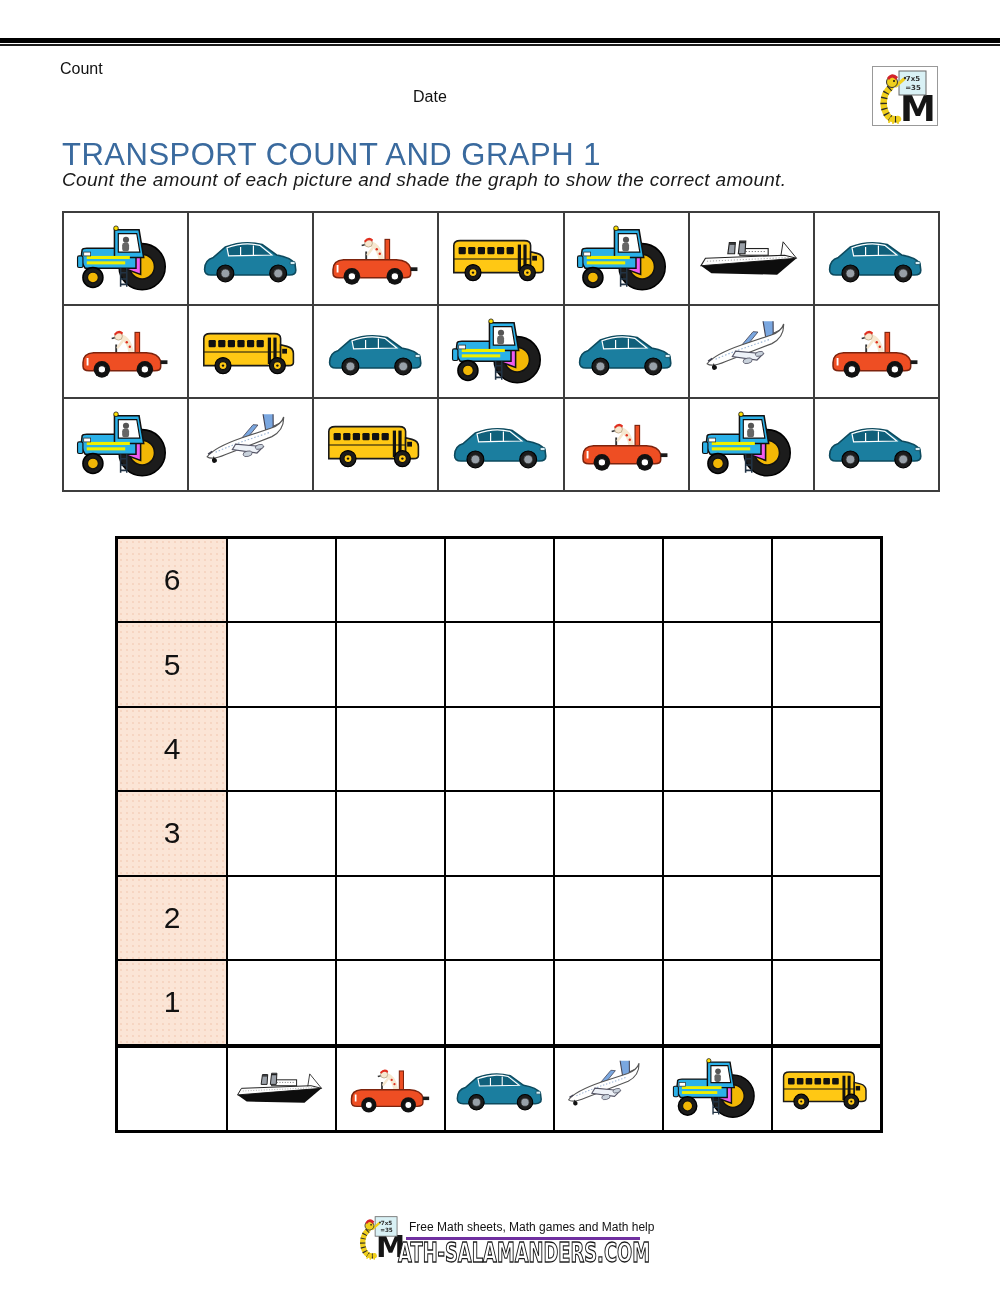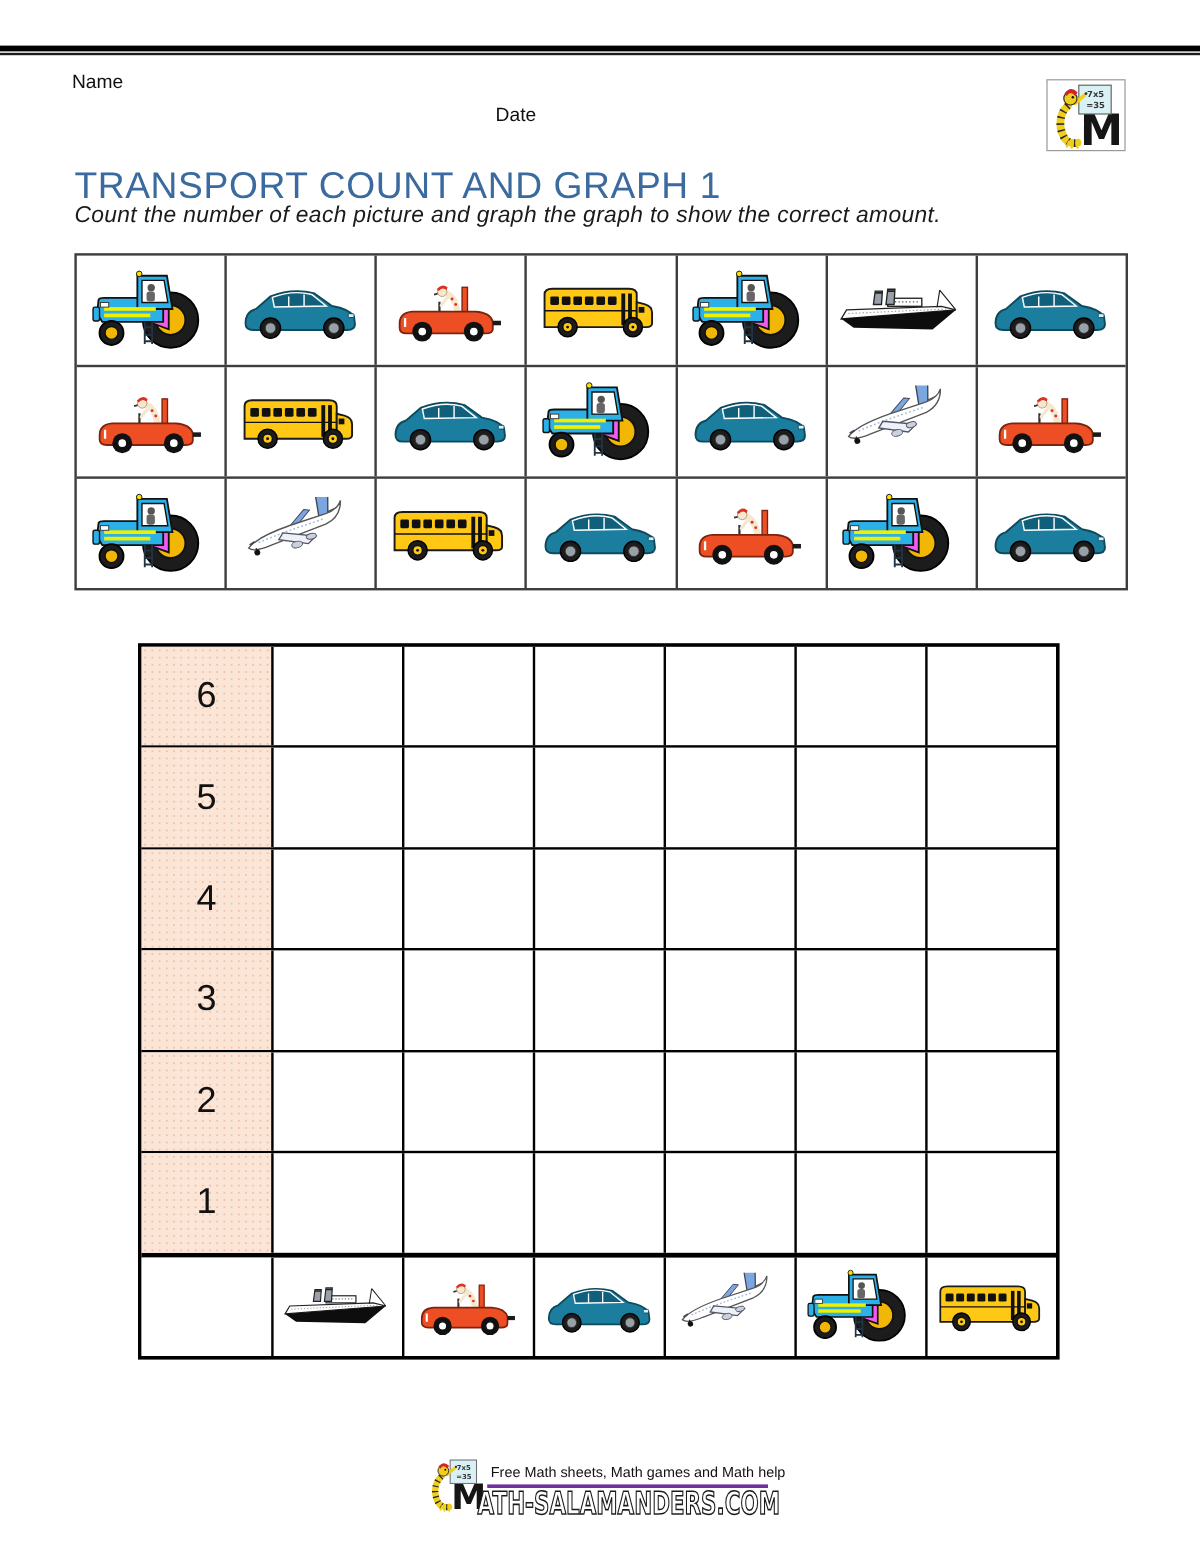--- a/index.html
+++ b/index.html
@@ -184,31 +184,31 @@
     </symbol>
   </defs>
 </svg>
 
 <div class="topbar">
   <div class="b1"></div>
     <div class="b2"></div>
     <div class="b3"></div>
 </div>
 
-<div class="name-label">Name</div>
+<div class="name-label">Count</div>
 <div class="date-label">Date</div>
 
 <div class="logo-box">
   <svg viewBox="0 0 64 58">
     <use href="#icon-salamander-logo"></use>
   </svg>
 </div>
 
 <div class="page-title">TRANSPORT COUNT AND GRAPH 1</div>
-<div class="instruction">Count the number of each picture and graph the graph to show the correct amount.</div>
+<div class="instruction">Count the amount of each picture and shade the graph to show the correct amount.</div>
 
 <div class="picture-grid">
     <div class="pg-row">
       <div class="pg-cell">
         <svg class="veh v-tractor" viewBox="0 0 130 92">
           <use href="#icon-tractor"></use>
         </svg>
       </div>
       <div class="pg-cell">
         <svg class="veh v-suv" viewBox="0 0 130 62">

